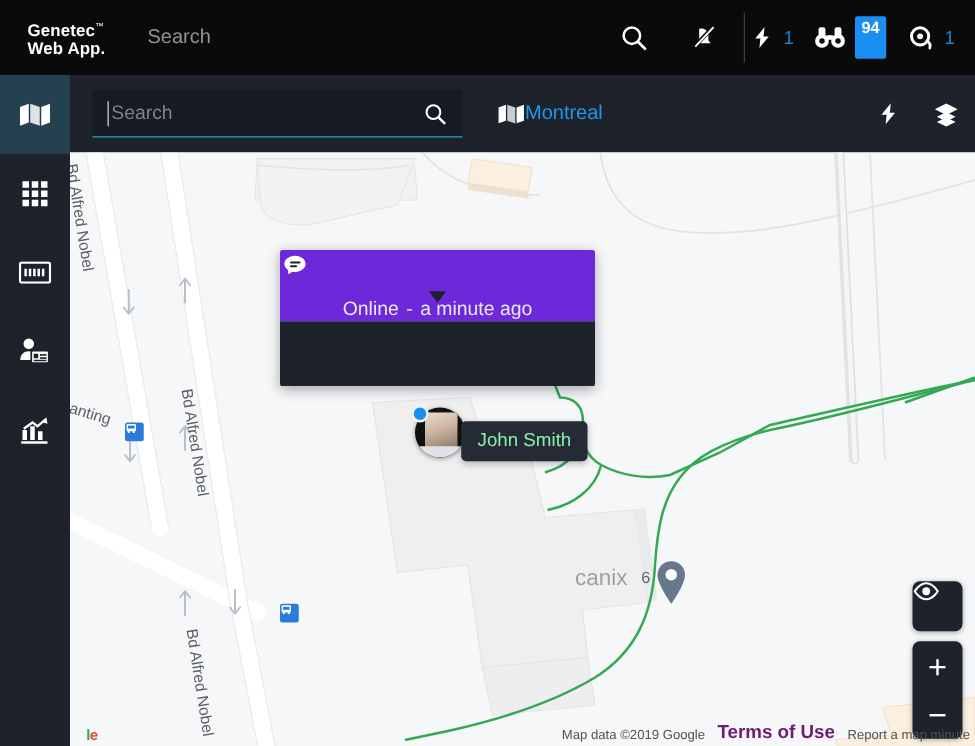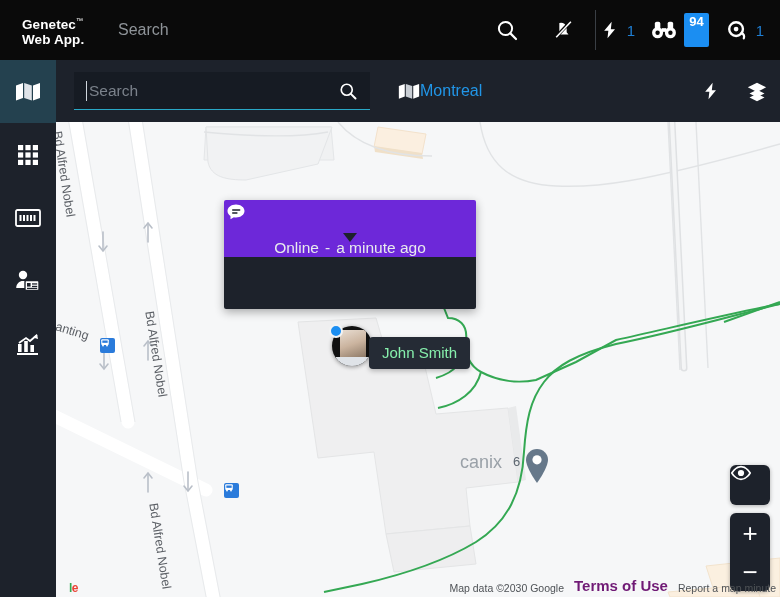--- a/index.html
+++ b/index.html
@@ -470,18 +470,18 @@
     </div>
     <div class="zoomctl">
       <div>+</div>
       <div>−</div>
     </div>
 
     <div class="google-logo">
       <span class="l">l</span><span class="e">e</span>
     </div>
     <div class="attrib">
-      <span class="small">Map data ©2030 Google</span>
+      <span class="small">Map data ©2019 Google</span>
       <span class="terms">Terms of Use</span>
       <span class="small">Report a map minute</span>
     </div>
   </div>
 </div>
 
 </body></html>

